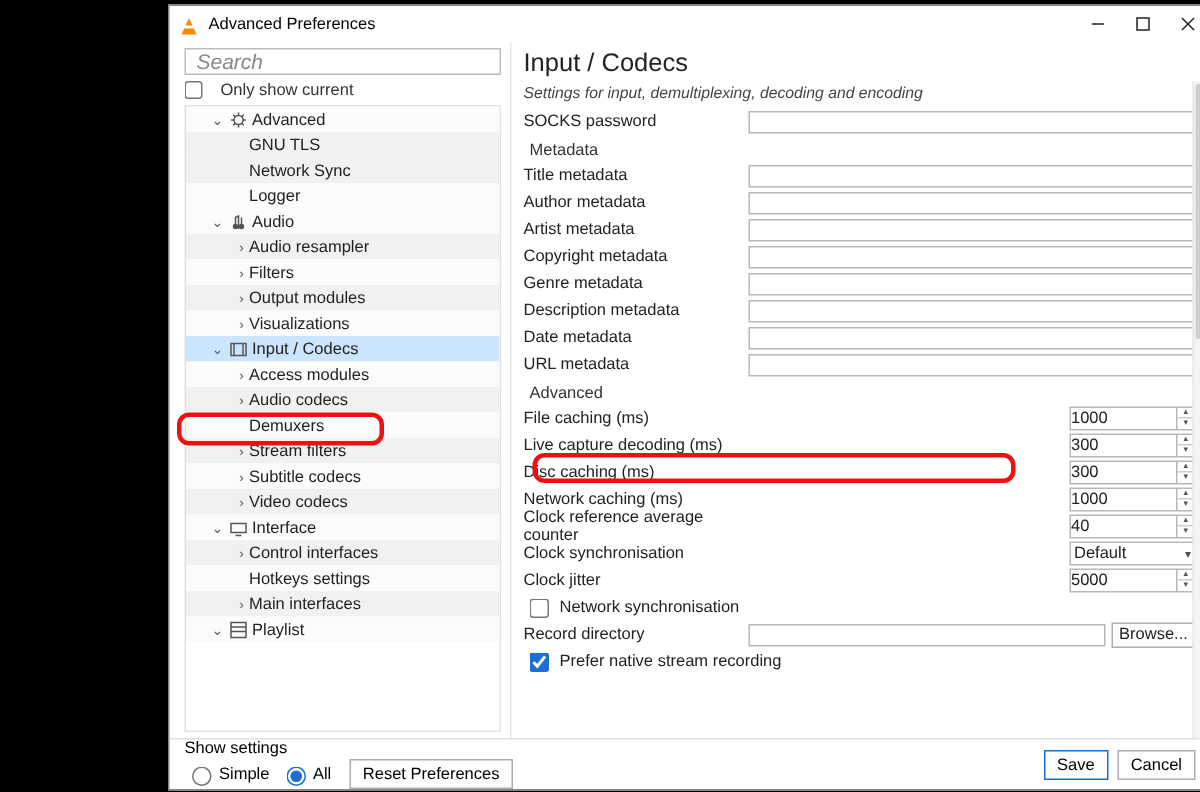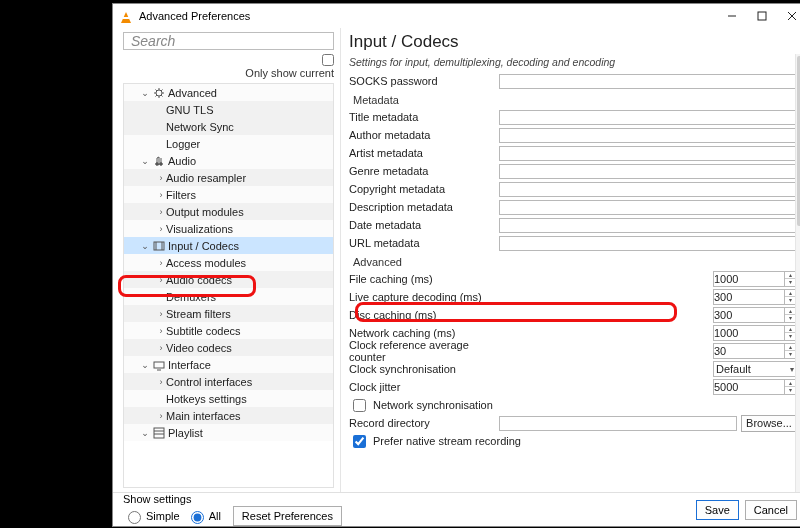--- a/index.html
+++ b/index.html
@@ -10,21 +10,21 @@
   .vlc-logo { width:14px; height:14px; margin-right:6px; display:flex; align-items:flex-end; justify-content:center;}
   .cone { width:0; height:0; border-left:5px solid transparent; border-right:5px solid transparent; border-bottom:11px solid #f38b00; position:relative;}
   .cone::after{content:"";position:absolute;left:-3px;top:5px;width:6px;height:2px;background:#fff;}
   .title-text { font-size:11px; color:#000;}
   .winbtns { margin-left:auto; display:flex; }
   .winbtn { width:30px; height:22px; display:flex; align-items:center; justify-content:center; font-size:11px; color:#222;}
   .winbtn svg{width:10px;height:10px;stroke:#222;stroke-width:1;fill:none;}
   .body { position:absolute; top:24px; left:0; right:0; bottom:34px; display:flex; }
   .sidebar { width:228px; display:flex; flex-direction:column; border-right:1px solid #e5e5e5; padding:4px 6px 4px 10px;}
   .search { height:18px; border:1px solid #bdbdbd; padding:0 7px; font-size:14px; color:#888; display:flex; align-items:center; font-style:italic;}
-  .chk-row { margin-top:4px; font-size:11px; display:flex; align-items:flex-end; gap:1px; color:#333;flex-direction:column;}
+  .chk-row { margin-top:4px; font-size:11px; display:flex; align-items:center; gap:12px; color:#333;}
   .chk-row input{margin:0;width:12px;height:12px;}
   .tree { flex:1; margin-top:4px; overflow:hidden; border:1px solid #e1e1e1;}
   .node { display:flex; align-items:center; height:17px; font-size:11px; color:#222; white-space:nowrap; position:relative;}
   .node.even{background:#fbfbfb;}
   .node.odd{background:#f1f1f1;}
   .node.sel{background:#cbe5ff;}
   .exp { width:10px; text-align:center; font-size:9px; color:#555; margin-left:2px;}
   .node .ic{width:14px;height:14px;margin:0 2px;display:flex;align-items:center;justify-content:center;}
   .ic svg{width:12px;height:12px;stroke:#555;stroke-width:1;fill:none;}
   .ind1{padding-left:14px;} .ind2{padding-left:30px;}
@@ -230,25 +230,25 @@
           </div>
           <div class="row">
             <div class="lbl">Author metadata</div>
             <input type="text" style="">
           </div>
           <div class="row">
             <div class="lbl">Artist metadata</div>
             <input type="text" style="">
           </div>
           <div class="row">
+            <div class="lbl">Copyright metadata</div>
+            <input type="text" style="">
+          </div>
+          <div class="row">
             <div class="lbl">Genre metadata</div>
-            <input type="text" style="">
-          </div>
-          <div class="row">
-            <div class="lbl">Copyright metadata</div>
             <input type="text" style="">
           </div>
           <div class="row">
             <div class="lbl">Description metadata</div>
             <input type="text" style="">
           </div>
           <div class="row">
             <div class="lbl">Date metadata</div>
             <input type="text" style="">
           </div>
@@ -300,21 +300,21 @@
               <div class="spin">
                 <div>▴</div>
                 <div style="border:0">▾</div>
               </div>
             </div>
           </div>
           <div class="row">
             <div class="lbl">Clock reference average counter</div>
             <div style="flex:1"></div>
             <div class="num">
-              <span>30</span>
+              <span>40</span>
               <div class="spin">
                 <div>▴</div>
                 <div style="border:0">▾</div>
               </div>
             </div>
           </div>
           <div class="row">
             <div class="lbl">Clock synchronisation</div>
             <div style="flex:1"></div>
             <div class="combo">

